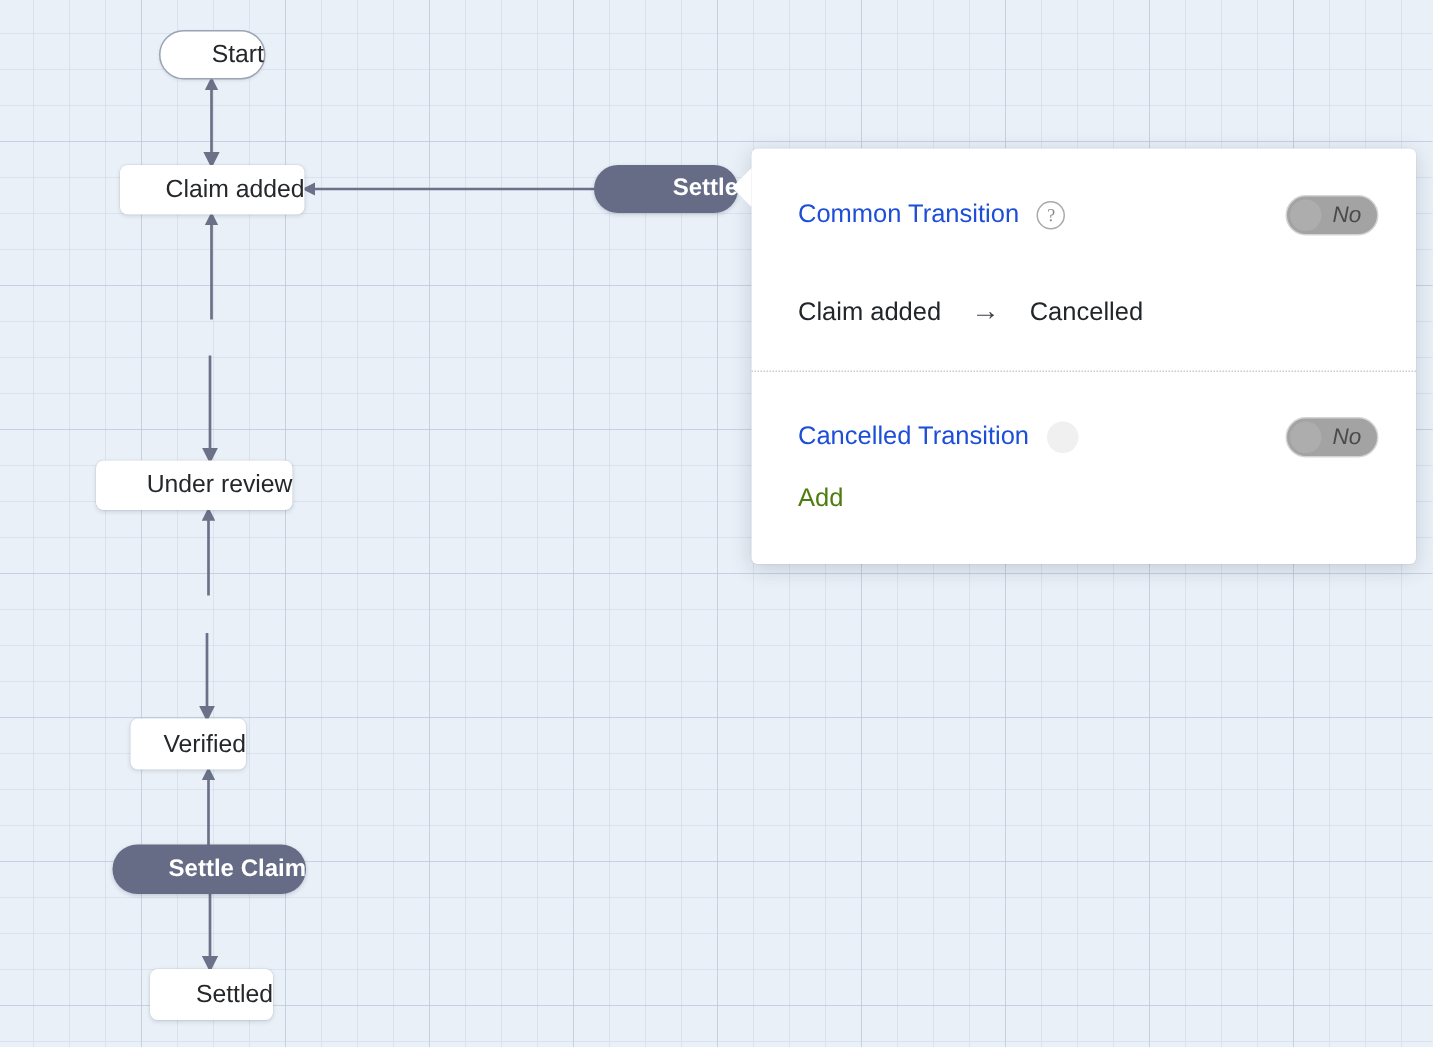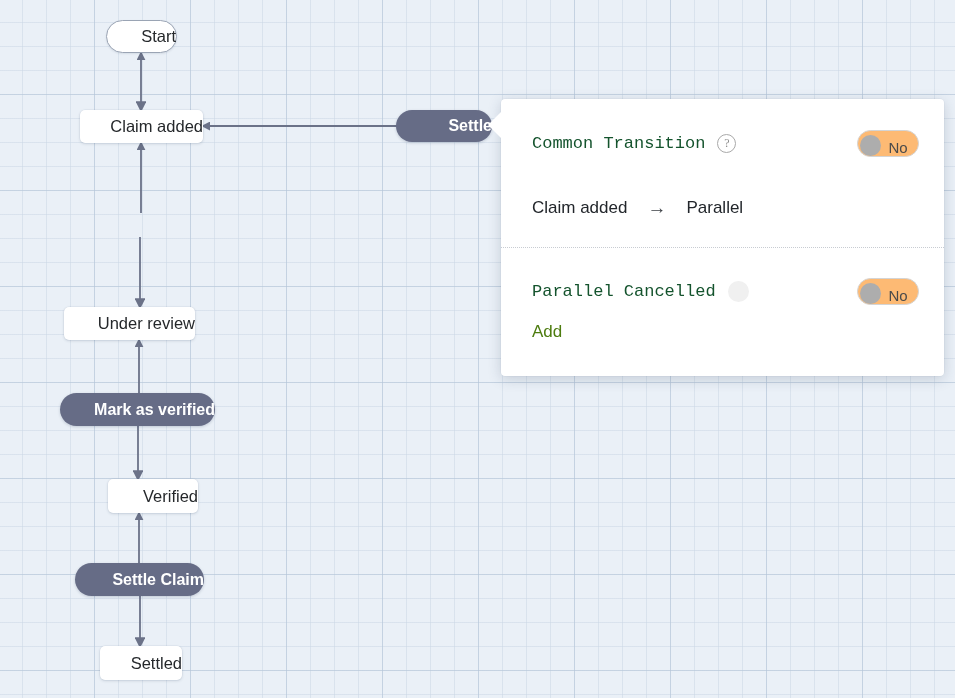--- a/index.html
+++ b/index.html
@@ -98,22 +98,21 @@
   .panel-row {
     position: absolute;
     display: flex;
     align-items: center;
     left: 31px;
     right: 25px;
   }
 
   .row-label {
     font-size: 17px;
-    color: #14532d;
-    font-family: Liberation Mono, monospace;
+    color: #1d4ed8;
   }
 
   .help-icon {
     width: 19px;
     height: 19px;
     border-radius: 50%;
     border: 1.3px solid #a9a9a9;
     color: #8b8b8b;
     font-size: 12px;
     line-height: 1;
@@ -133,25 +132,26 @@
     margin-left: 12px;
   }
 
   .toggle {
     position: absolute;
     right: 0;
     width: 62px;
     height: 27px;
     border-radius: 999px;
     border: 1px solid #d4d4d4;
-    background: #fdba74;
+    background: #a3a3a3;
     box-sizing: border-box;
     display: flex;
-    align-items: flex-end;
+    align-items: center;
     padding-left: 2px;
+    font-style: italic;
   }
   .toggle .knob {
     width: 21px;
     height: 21px;
     border-radius: 50%;
     background: #adadad;
     flex: none;
   }
   .toggle .tlabel {
     flex: 1;
@@ -225,25 +225,22 @@
 
   <div class="node state" style="left:80px; top:110px; width:123px; height:33px;">
     <span>Claim added</span>
   </div>
 
 
   <div class="node state" style="left:64px; top:307px; width:131px; height:33px;">
     <span>Under review</span>
   </div>
 
-  <div class="node action" style="left:60px; top:393px; width:155px; height:33px;">
-    <span>Mark as verified</span>
-  </div>
-
-  <div class="node state" style="left:108px; top:479px; width:90px; height:34px;">
+
+  <div class="node state" style="left:87px; top:479px; width:77px; height:34px;">
     <span>Verified</span>
   </div>
 
   <div class="node action" style="left:75px; top:563px; width:129px; height:33px;">
     <span>Settle Claim</span>
   </div>
 
   <div class="node state" style="left:100px; top:646px; width:82px; height:34px;">
     <span>Settled</span>
   </div>
@@ -260,27 +257,27 @@
       <span class="help-icon">?</span>
       <div class="toggle">
         <span class="knob"></span>
         <span class="tlabel">No</span>
       </div>
     </div>
 
     <div class="panel-row transition-row" style="top:96px; height:26px;">
       <span>Claim added</span>
       <span class="arrow">→</span>
-      <span>Parallel</span>
+      <span>Cancelled</span>
     </div>
 
     <div class="divider"></div>
 
     <div class="panel-row" style="top:176px; height:32px;">
-      <span class="row-label">Parallel Cancelled</span>
+      <span class="row-label">Cancelled Transition</span>
       <span class="dot-icon"></span>
       <div class="toggle">
         <span class="knob"></span>
         <span class="tlabel">No</span>
       </div>
     </div>
 
     <div class="panel-row" style="top:221px; height:24px;">
       <span class="link">Add</span>
     </div>

